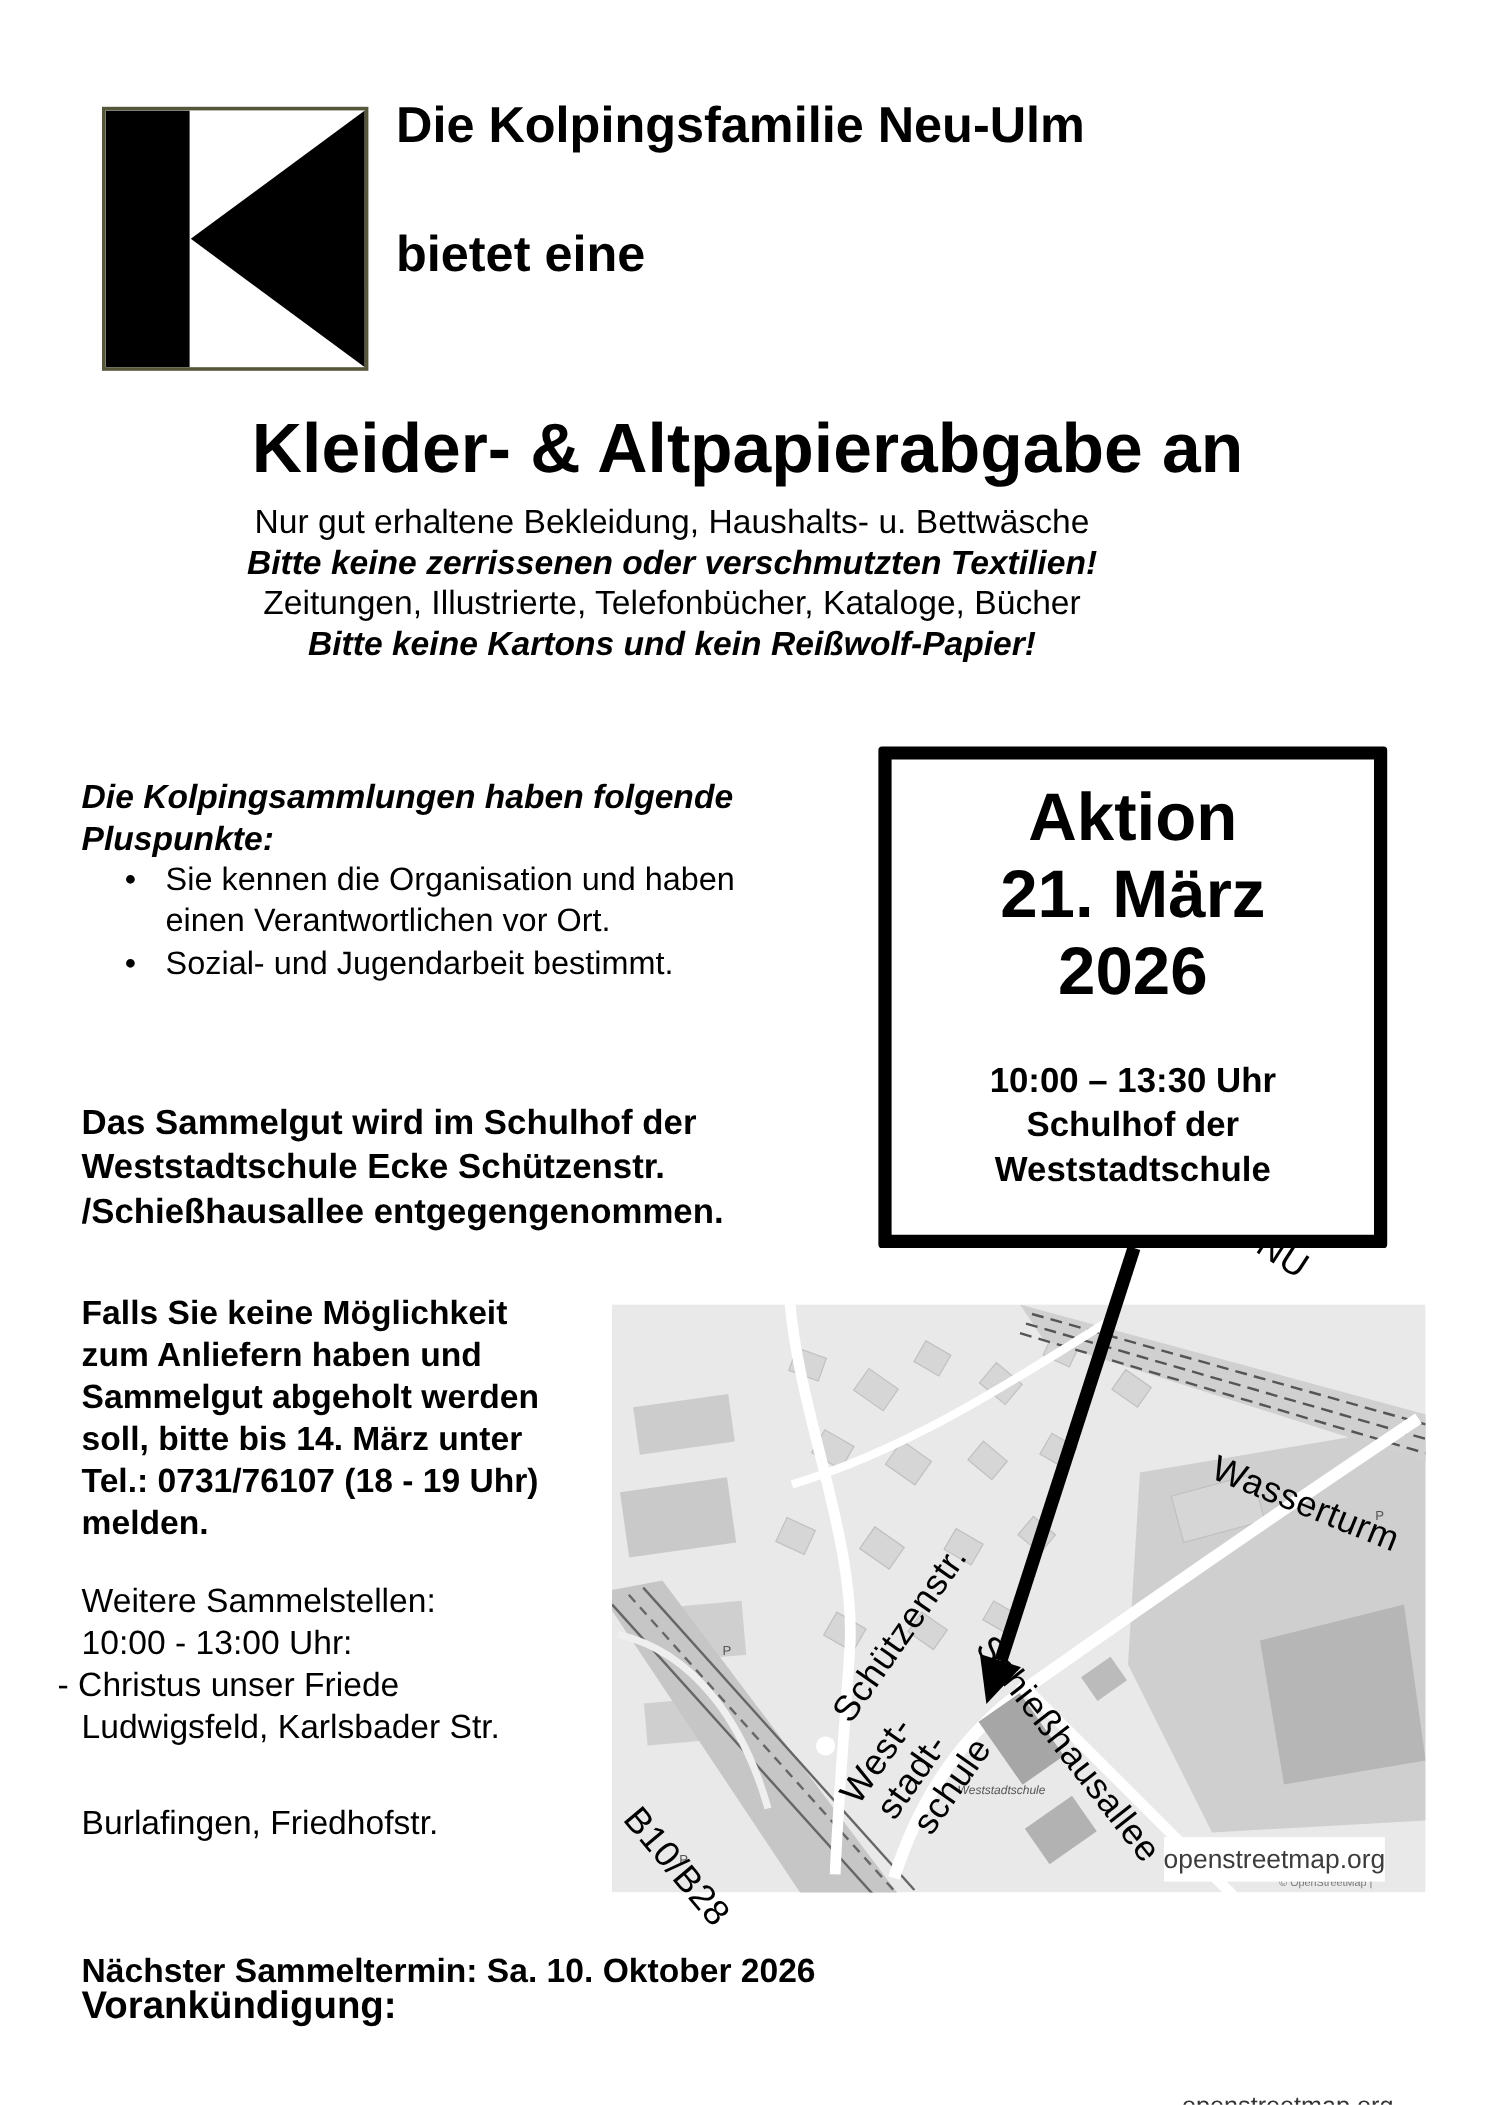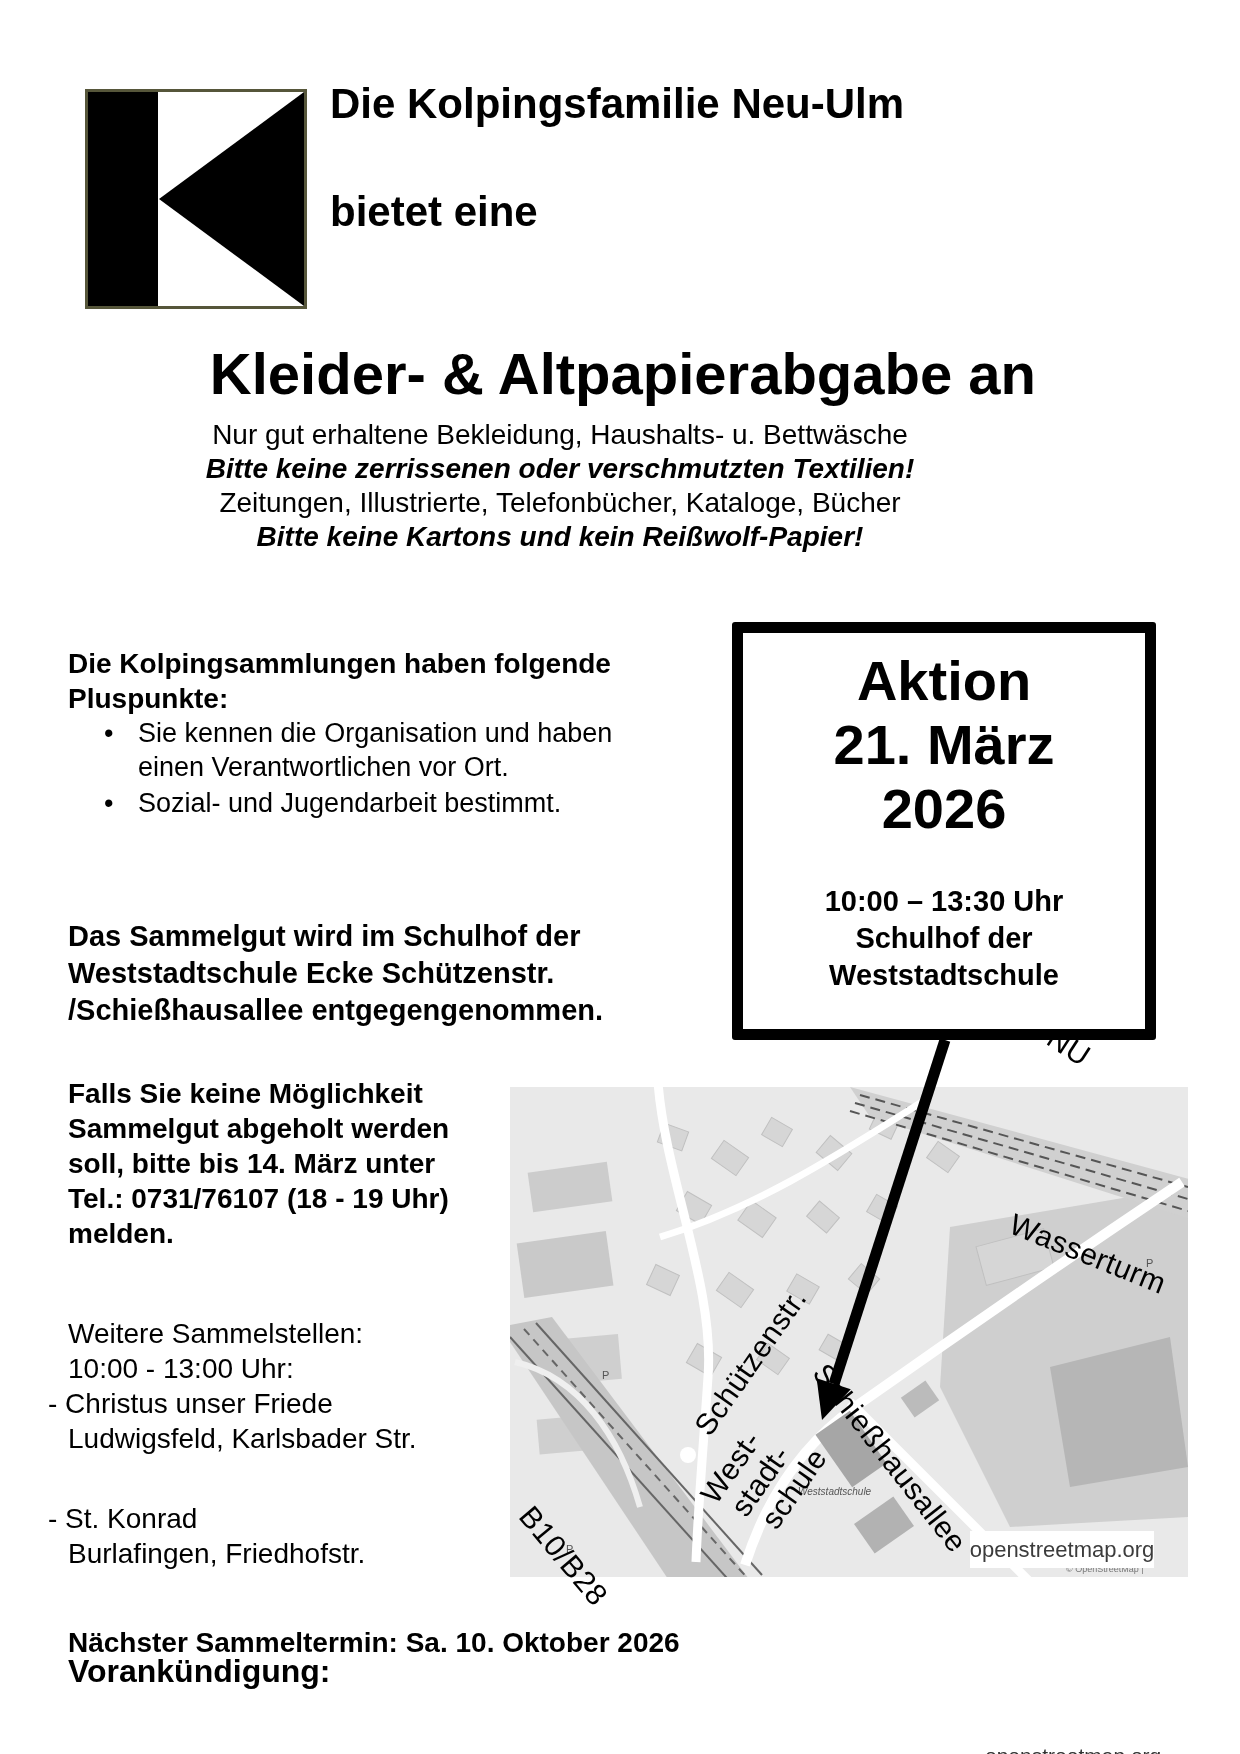--- a/index.html
+++ b/index.html
@@ -16,21 +16,21 @@
     border:3px solid #56563a;background:#fff;z-index:2;
   }
   .title1{left:330px;top:80px;font-size:42px;font-weight:bold;white-space:nowrap;}
   .title2{left:330px;top:188px;font-size:42px;font-weight:bold;white-space:nowrap;}
   
   .headline{left:0;top:340px;width:1036px;text-align:right;font-size:58px;font-weight:bold;white-space:nowrap;}
   .intro{left:60px;top:418px;width:1000px;text-align:center;line-height:34px;}
   .intro .r{font-size:28px;}
   .intro .bi{font-size:28px;font-weight:bold;font-style:italic;}
   
-  .plus-h{left:68px;top:646px;font-size:28px;font-weight:bold;line-height:35px;}
+  .plus-h{left:68px;top:646px;font-size:28px;font-weight:bold;line-height:35px;font-style:italic;}
   .bullets{left:104px;top:716px;font-size:27px;line-height:34px;}
   .bullet-row{display:flex;}
   .bullet-row + .bullet-row{margin-top:2px;}
   .dot{width:34px;flex:0 0 34px;}
   .sammelgut{left:68px;top:918px;font-size:29px;font-weight:bold;line-height:37px;white-space:nowrap;}
   .pickup{left:68px;top:1076px;font-size:28px;font-weight:bold;line-height:35px;white-space:nowrap;}
   .stations{left:48px;top:1316px;font-size:28px;line-height:35px;white-space:nowrap;}
   .stations .ind{padding-left:20px;}
   .stations .gap{margin-top:45px;}
   .announce-h{left:68px;top:1653px;font-size:32px;font-weight:bold;}
@@ -114,35 +114,35 @@
   <div class="event-big">2026</div>
   <div class="event-small">
     <div>10:00 – 13:30 Uhr</div>
     <div>Schulhof der</div>
     <div>Weststadtschule</div>
   </div>
 </div>
 
 <div class="abs pickup">
   <div>Falls Sie keine Möglichkeit</div>
+  <div>zum Anliefern haben und</div>
   <div>Sammelgut abgeholt werden</div>
   <div>soll, bitte bis 14. März unter</div>
   <div>Tel.: 0731/76107 (18 - 19 Uhr)</div>
   <div>melden.</div>
 </div>
 
 <div class="abs stations">
   <div class="ind">Weitere Sammelstellen:</div>
   <div class="ind">10:00 - 13:00 Uhr:</div>
   <div>
     <div>- Christus unser Friede</div>
     <div class="ind">Ludwigsfeld, Karlsbader Str.</div>
   </div>
   <div class="gap">
-    <div>- St. Konrad</div>
     <div class="ind">Burlafingen, Friedhofstr.</div>
   </div>
 </div>
 
 <div class="abs announce-h">Vorankündigung:</div>
 <div class="abs announce-t">Nächster Sammeltermin: Sa. 10. Oktober 2026</div>
 
 <div class="abs map">
   <svg width="678" height="490" viewBox="0 0 678 490">
     <rect x="0" y="0" width="678" height="490" fill="#e9e9e9"></rect>

